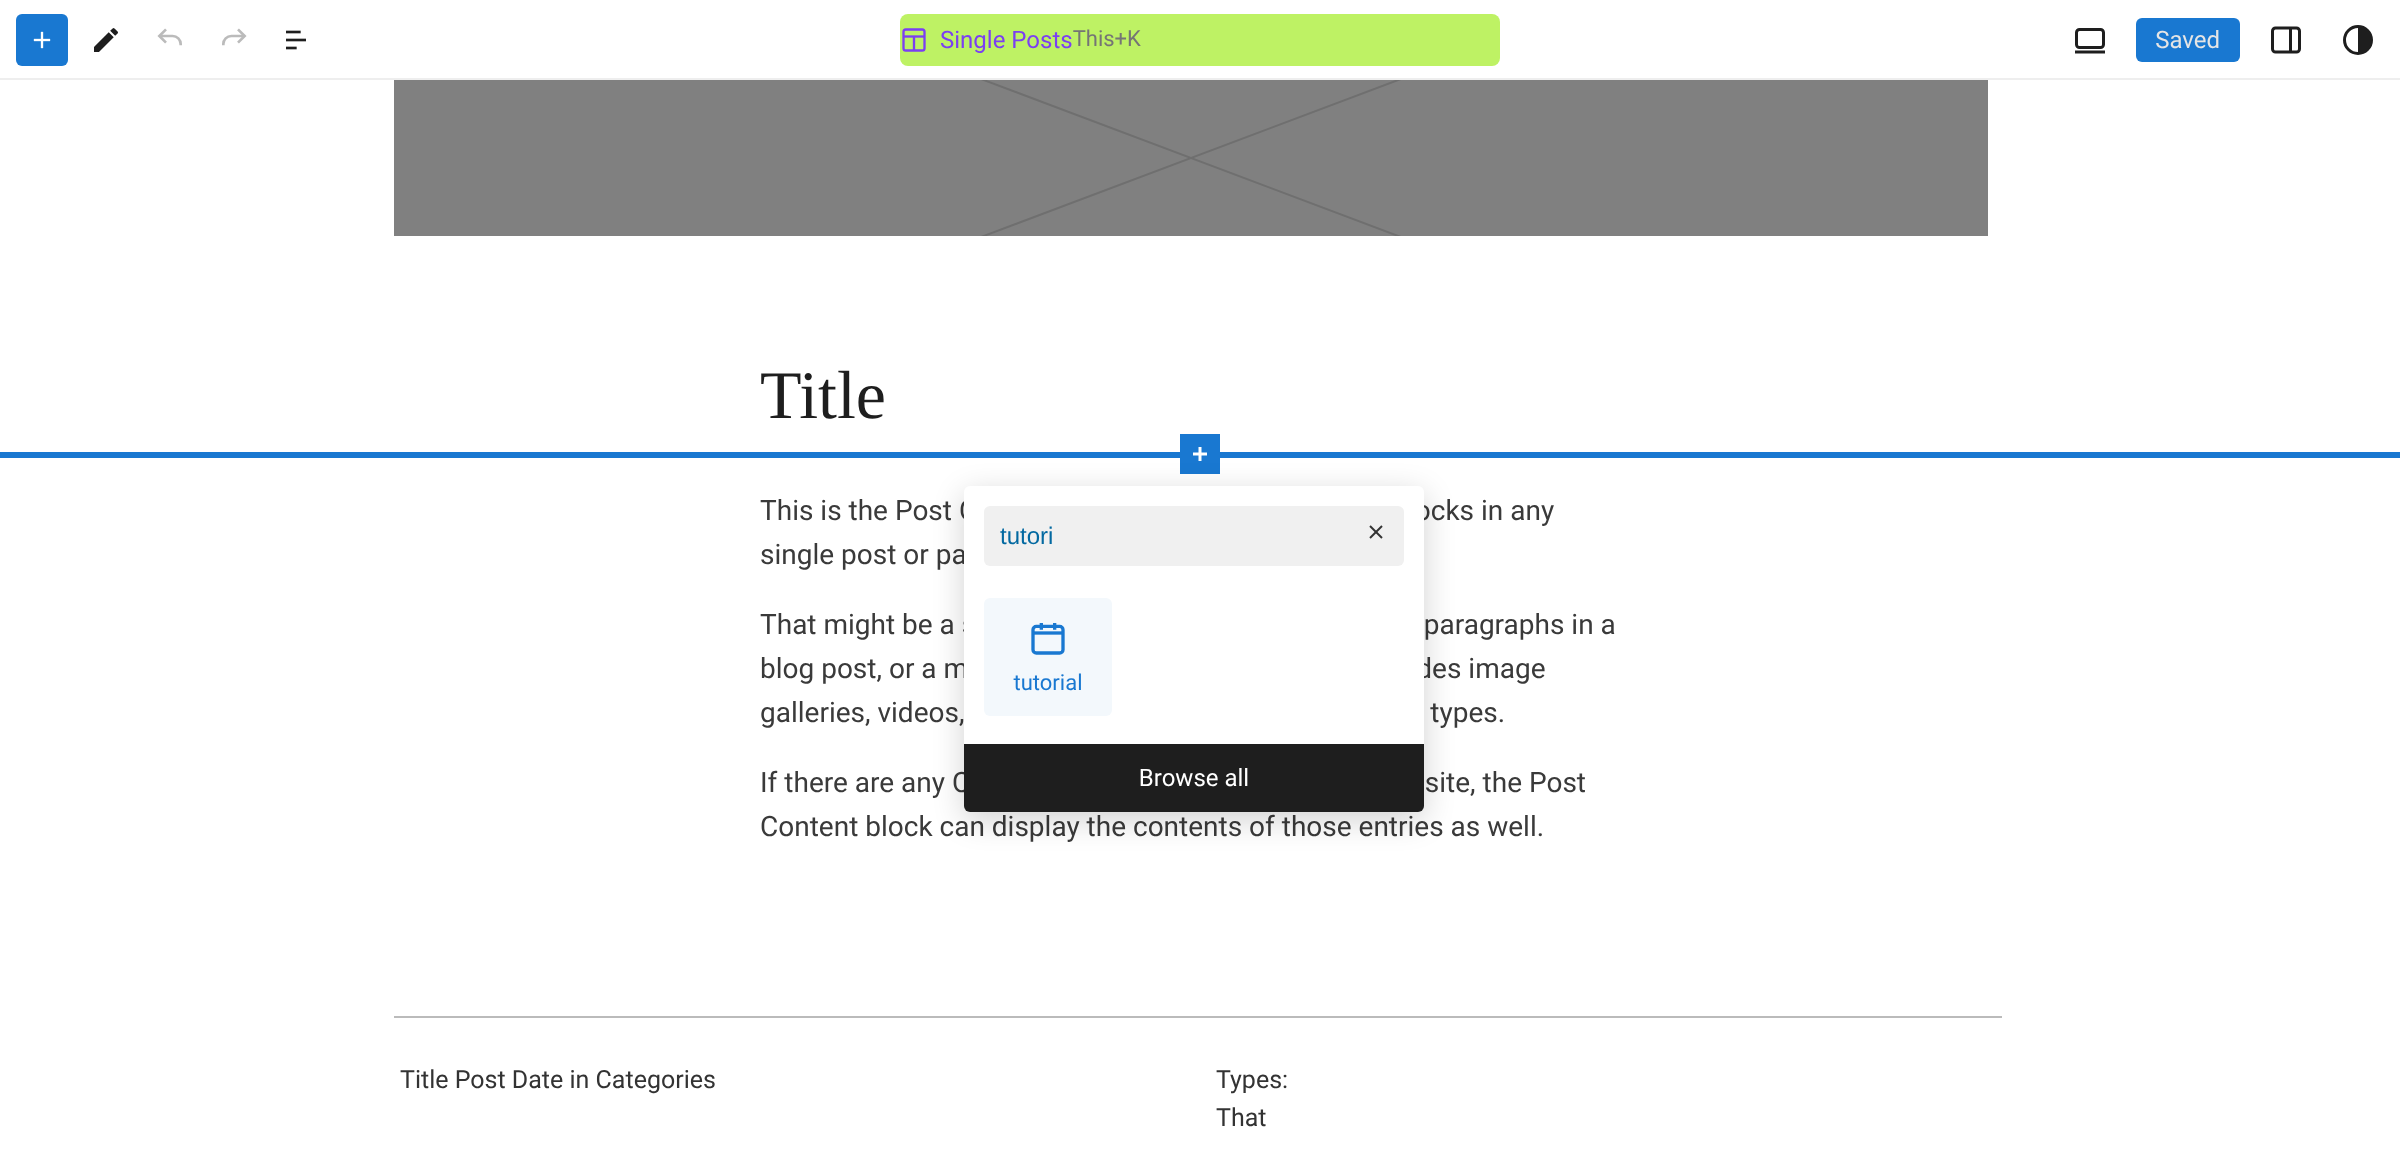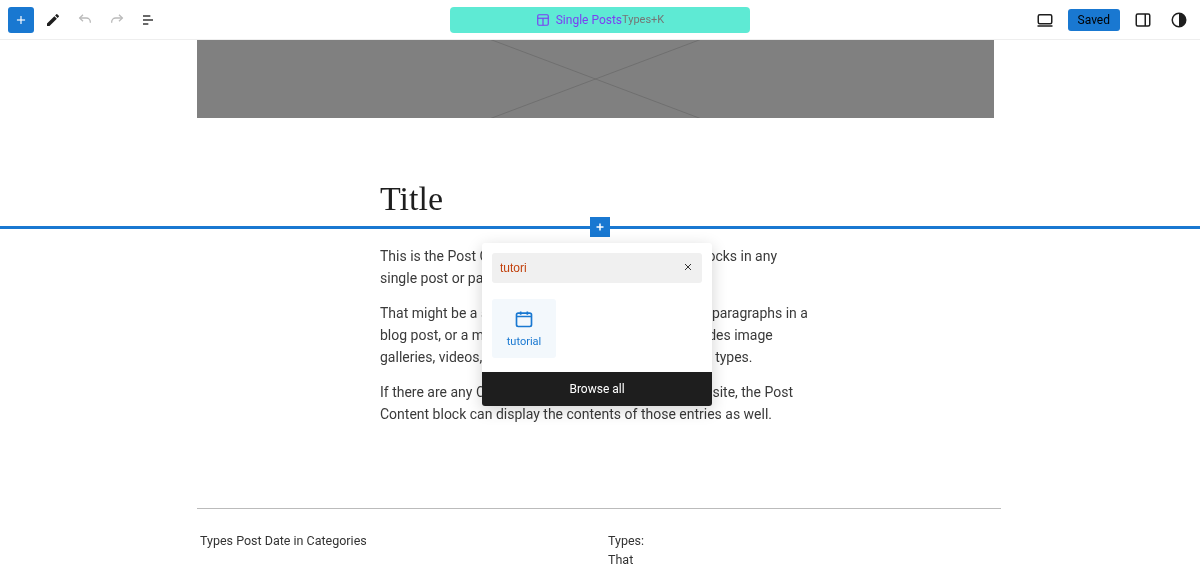--- a/index.html
+++ b/index.html
@@ -1,47 +1,47 @@
 <!DOCTYPE html>
 <html><head>
 <meta charset="utf-8">
 <style>
 * { box-sizing: border-box; margin: 0; padding: 0; }
 body { font-family: -apple-system, BlinkMacSystemFont, "Segoe UI", Roboto, sans-serif; font-size: 13px; color: #1e1e1e; background: #fff; overflow: hidden; }
 
 .topbar { display: flex; align-items: center; height: 40px; border-bottom: 1px solid #eee; padding: 0 8px; position: relative; }
 .topbar-left { display: flex; align-items: center; gap: 6px; }
-.topbar-center { position: absolute; left: 50%; transform: translateX(-50%); display: flex; align-items: center; background: #5eead4; border-radius: 4px; height: 26px; width: 300px; padding: 0 0; justify-content: center;}
+.topbar-center { position: absolute; left: 50%; transform: translateX(-50%); display: flex; align-items: center; background: #bef264; border-radius: 4px; height: 26px; width: 300px; padding: 0 0; justify-content: flex-start;}
 .topbar-right { margin-left: auto; display: flex; align-items: center; gap: 10px; }
 
 .icon-btn { width: 26px; height: 26px; display: flex; align-items: center; justify-content: center; border-radius: 3px; cursor: pointer; color: #1e1e1e; }
 .icon-btn.primary { background: #1978d1; color: #fff; }
 .icon-btn.faded { color: #bbb; }
 
 .center-label { display: flex; align-items: center; gap: 6px; color: #7b3ff2; font-size: 12px; }
 .center-shortcut { color: #757575; font-size: 11px; }
 
-.saved-btn { background: #1978d1; color: #000000; padding: 4px 10px; border-radius: 3px; font-size: 12px; }
+.saved-btn { background: #1978d1; color: #e5e5e5; padding: 4px 10px; border-radius: 3px; font-size: 12px; }
 
 .canvas { position: relative; height: calc(584px - 40px); overflow: hidden; padding-left: 24px; }
 
 .featured-image { position: absolute; left: 197px; top: 0; width: 797px; height: 78px; background: #808080; overflow: hidden; }
 .featured-image svg { width: 100%; height: 100%; }
 
 .post-title { position: absolute; left: 380px; top: 140px; font-size: 34px; font-weight: 400; font-family: Georgia, serif;}
 
 .insert-line { position: absolute; left: 0; right: 0; top: 186px; height: 3px; background: #1978d1; }
 .insert-btn { position: absolute; left: 50%; transform: translateX(-50%); top: -9px; width: 20px; height: 20px; background: #1978d1; color: #fff; display: flex; align-items: center; justify-content: center; font-size: 14px; cursor: pointer; }
 
 .content { position: absolute; left: 380px; top: 206px; width: 430px; font-size: 14px; line-height: 1.55; color: #3a3a3a; }
 .content p { margin-bottom: 14px; }
 
 .inserter-popover { position: absolute; left: 482px; top: 203px; width: 230px; background: #fff; box-shadow: 0 4px 16px rgba(0,0,0,0.18); border-radius: 3px; overflow: hidden; }
 .inserter-search { display: flex; align-items: center; background: #f0f0f0; margin: 10px; border-radius: 3px; height: 30px; padding: 0 8px; }
-.inserter-search input { flex: 1; border: none; background: transparent; outline: none; font-size: 12px; color: #c2410c; }
+.inserter-search input { flex: 1; border: none; background: transparent; outline: none; font-size: 12px; color: #0369a1; }
 .inserter-search .close { cursor: pointer; color: #333; }
 .block-results { padding: 6px 10px 14px 10px; }
 .block-item { width: 64px; display: flex; flex-direction: column; align-items: center; gap: 6px; padding: 10px 4px; border-radius: 3px; background: #f3f8fc; color: #1978d1; cursor: pointer;}
 .block-item svg { color: #1978d1;}
 .block-item-label { font-size: 11px; }
 .browse-all { background: #1e1e1e; color: #fff; text-align: center; padding: 10px; font-size: 12px; cursor: pointer; }
 
 .footer-rule { position: absolute; left: 197px; right: 199px; top: 468px; height: 1px; background: #bbb; }
 .meta-left { position: absolute; left: 200px; top: 492px; font-size: 12.5px; line-height: 1.5; color: #333;}
 .meta-right { position: absolute; left: 608px; top: 492px; font-size: 12.5px; line-height: 1.5; color: #333;}
@@ -85,21 +85,21 @@
 
   <div class="topbar-center">
     <span class="center-label">
       <svg width="14" height="14" viewBox="0 0 24 24" fill="none" stroke="currentColor" stroke-width="2">
           <rect x="3" y="3" width="18" height="18" rx="2"></rect>
           <line x1="3" y1="9" x2="21" y2="9"></line>
           <line x1="12" y1="9" x2="12" y2="21"></line>
         </svg>
       <span>Single Posts</span>
     </span>
-    <span class="center-shortcut">Types+K</span>
+    <span class="center-shortcut">This+K</span>
   </div>
 
   <div class="topbar-right">
     <div class="icon-btn">
       <svg width="18" height="18" viewBox="0 0 24 24" fill="none" stroke="currentColor" stroke-width="2">
           <rect x="3" y="5" width="18" height="12" rx="2"></rect>
           <line x1="2" y1="20" x2="22" y2="20"></line>
         </svg>
     </div>
     <div class="saved-btn">Saved</div>
@@ -162,20 +162,20 @@
             <path d="M8 3v4M16 3v4"></path>
           </svg>
         <span class="block-item-label">tutorial</span>
       </div>
     </div>
     <div class="browse-all">Browse all</div>
   </div>
 
   <div class="footer-rule"></div>
   <div class="meta-left">
-    <div>Types  Post Date  in  Categories</div>
+    <div>Title  Post Date  in  Categories</div>
   </div>
   <div class="meta-right">
     <div>Types:</div>
     <div>That</div>
   </div>
 
 </div>
 
 </body></html>

